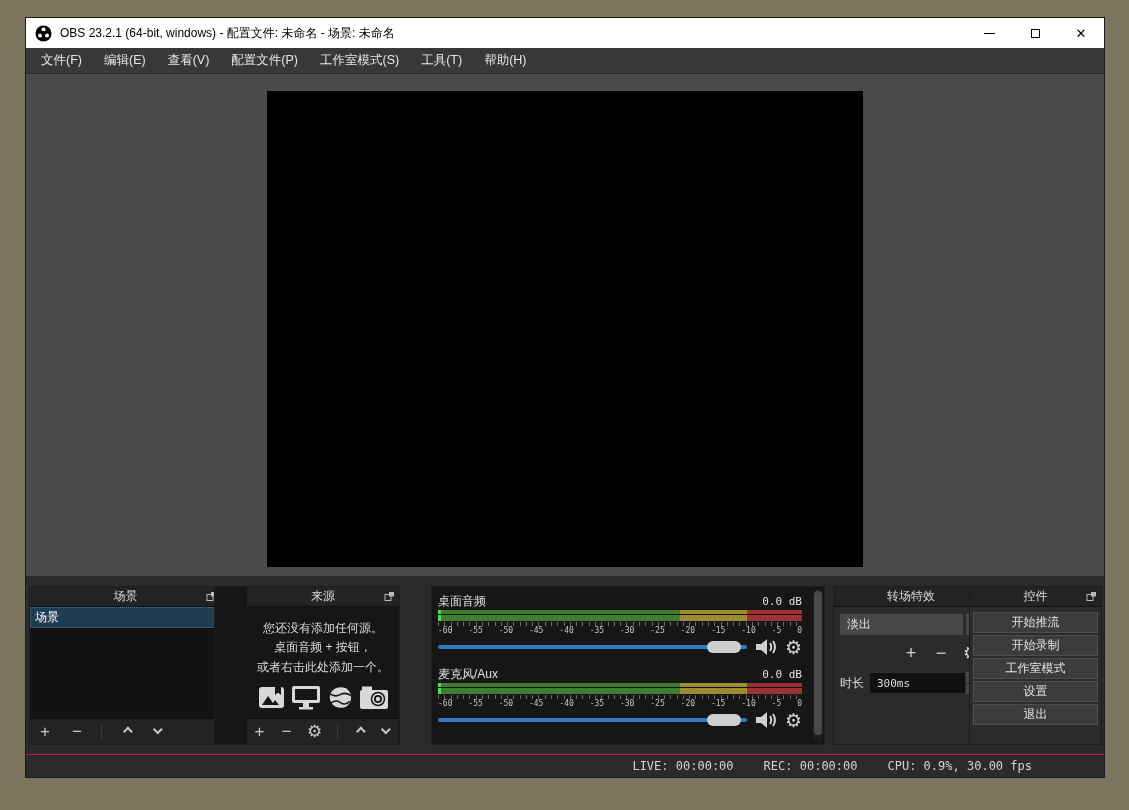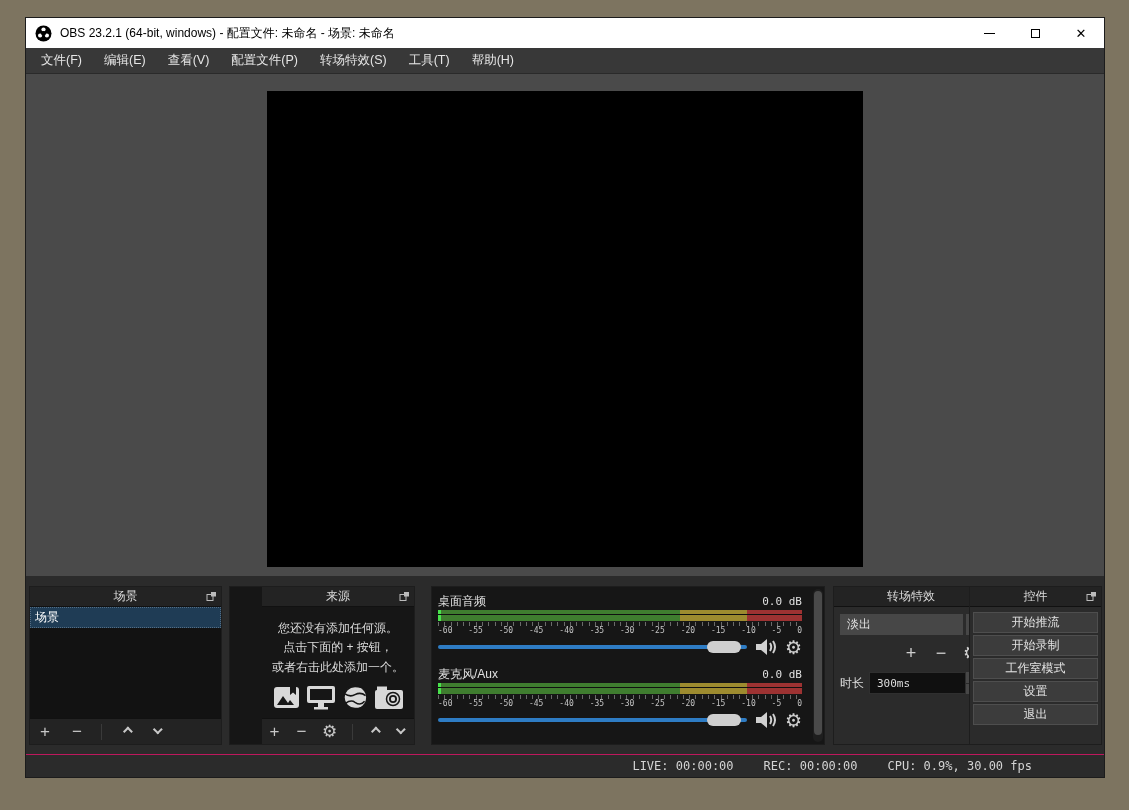--- a/index.html
+++ b/index.html
@@ -55,21 +55,21 @@
   .chev.up { transform:rotate(135deg) translate(-1px,-1px); }
   .chev.down { transform:rotate(-45deg) translate(1px,-2px); }
   
   .panel-scenes { left:3px; width:193px; }
   .scene-list { flex:1; background:#121212; padding:0; }
   .scene-item {
     height:21px; line-height:21px; padding-left:5px; font-size:12px; color:#fff;
   }
   .scene-item.selected { background:#1f3c55; outline:1px dotted rgba(180,200,220,.35); outline-offset:-1px; }
   
-  .panel-sources { left:203px; width:186px;padding-left:32px; }
+  .panel-sources { left:188px; width:186px;padding-left:32px; }
   .sources-empty { flex:1; background:#161616; display:flex; flex-direction:column; align-items:center; justify-content:center; gap:1px; padding-top:4px; }
   .empty-line { color:#dcdcdc; font-size:12px; line-height:1.55; }
   .empty-icons { display:flex; gap:6px; margin-top:8px; align-items:center; }
   
   .panel-mixer { left:405px; width:394px; }
   .mixer-body { flex:1; background:#161616; padding:6px 22px 0 6px; position:relative; overflow:hidden; }
   .mixer-scroll { position:absolute; right:1px; top:2px; bottom:2px; width:10px; background:#1e1e1e; border-radius:5px; }
   .mixer-thumb { position:absolute; left:1px; right:1px; top:2px; height:94%; background:#4a4a4a; border-radius:4px; }
   .channel { margin-bottom:7px; }
   .ch-top { display:flex; justify-content:space-between; align-items:baseline; height:16px; }
@@ -150,21 +150,21 @@
           <span class="glyph-close">✕</span>
         </div>
     </div>
   </div>
 
   <div class="menubar">
     <span class="menu-item">文件(F)</span>
     <span class="menu-item">编辑(E)</span>
     <span class="menu-item">查看(V)</span>
     <span class="menu-item">配置文件(P)</span>
-    <span class="menu-item">转场特效(S)</span>
+    <span class="menu-item">工作室模式(S)</span>
     <span class="menu-item">工具(T)</span>
     <span class="menu-item">帮助(H)</span>
   </div>
 
   <div class="preview">
     <div class="canvas"></div>
   </div>
 
   <div class="dock">
 
@@ -199,21 +199,21 @@
         <span class="panel-title">来源</span>
         <span class="float-icon">
           <svg width="11" height="11" viewBox="0 0 11 11">
               <rect x="1" y="3.5" width="6" height="6" fill="none" stroke="#bbb" stroke-width="1"></rect>
               <rect x="5" y="1" width="5" height="4.5" fill="#bbb"></rect>
             </svg>
         </span>
       </div>
       <div class="sources-empty">
         <span class="empty-line">您还没有添加任何源。</span>
-        <span class="empty-line">点击下面的 + 按钮，</span>
+        <span class="empty-line">桌面音频 + 按钮，</span>
         <span class="empty-line">或者右击此处添加一个。</span>
         <div class="empty-icons">
           <span>
             <svg width="27" height="25" viewBox="0 0 27 25">
                 <rect x="1" y="2" width="25" height="21" rx="3" fill="#d8d8d8"></rect>
                 <path d="M17 2 v8 l3-2.5 3 2.5 v-8 z" fill="#161616"></path>
                 <path d="M4 20 L10 11 L15 18 L17 15 L21 20 Z" fill="#161616"></path>
               </svg>
           </span>
           <span>

